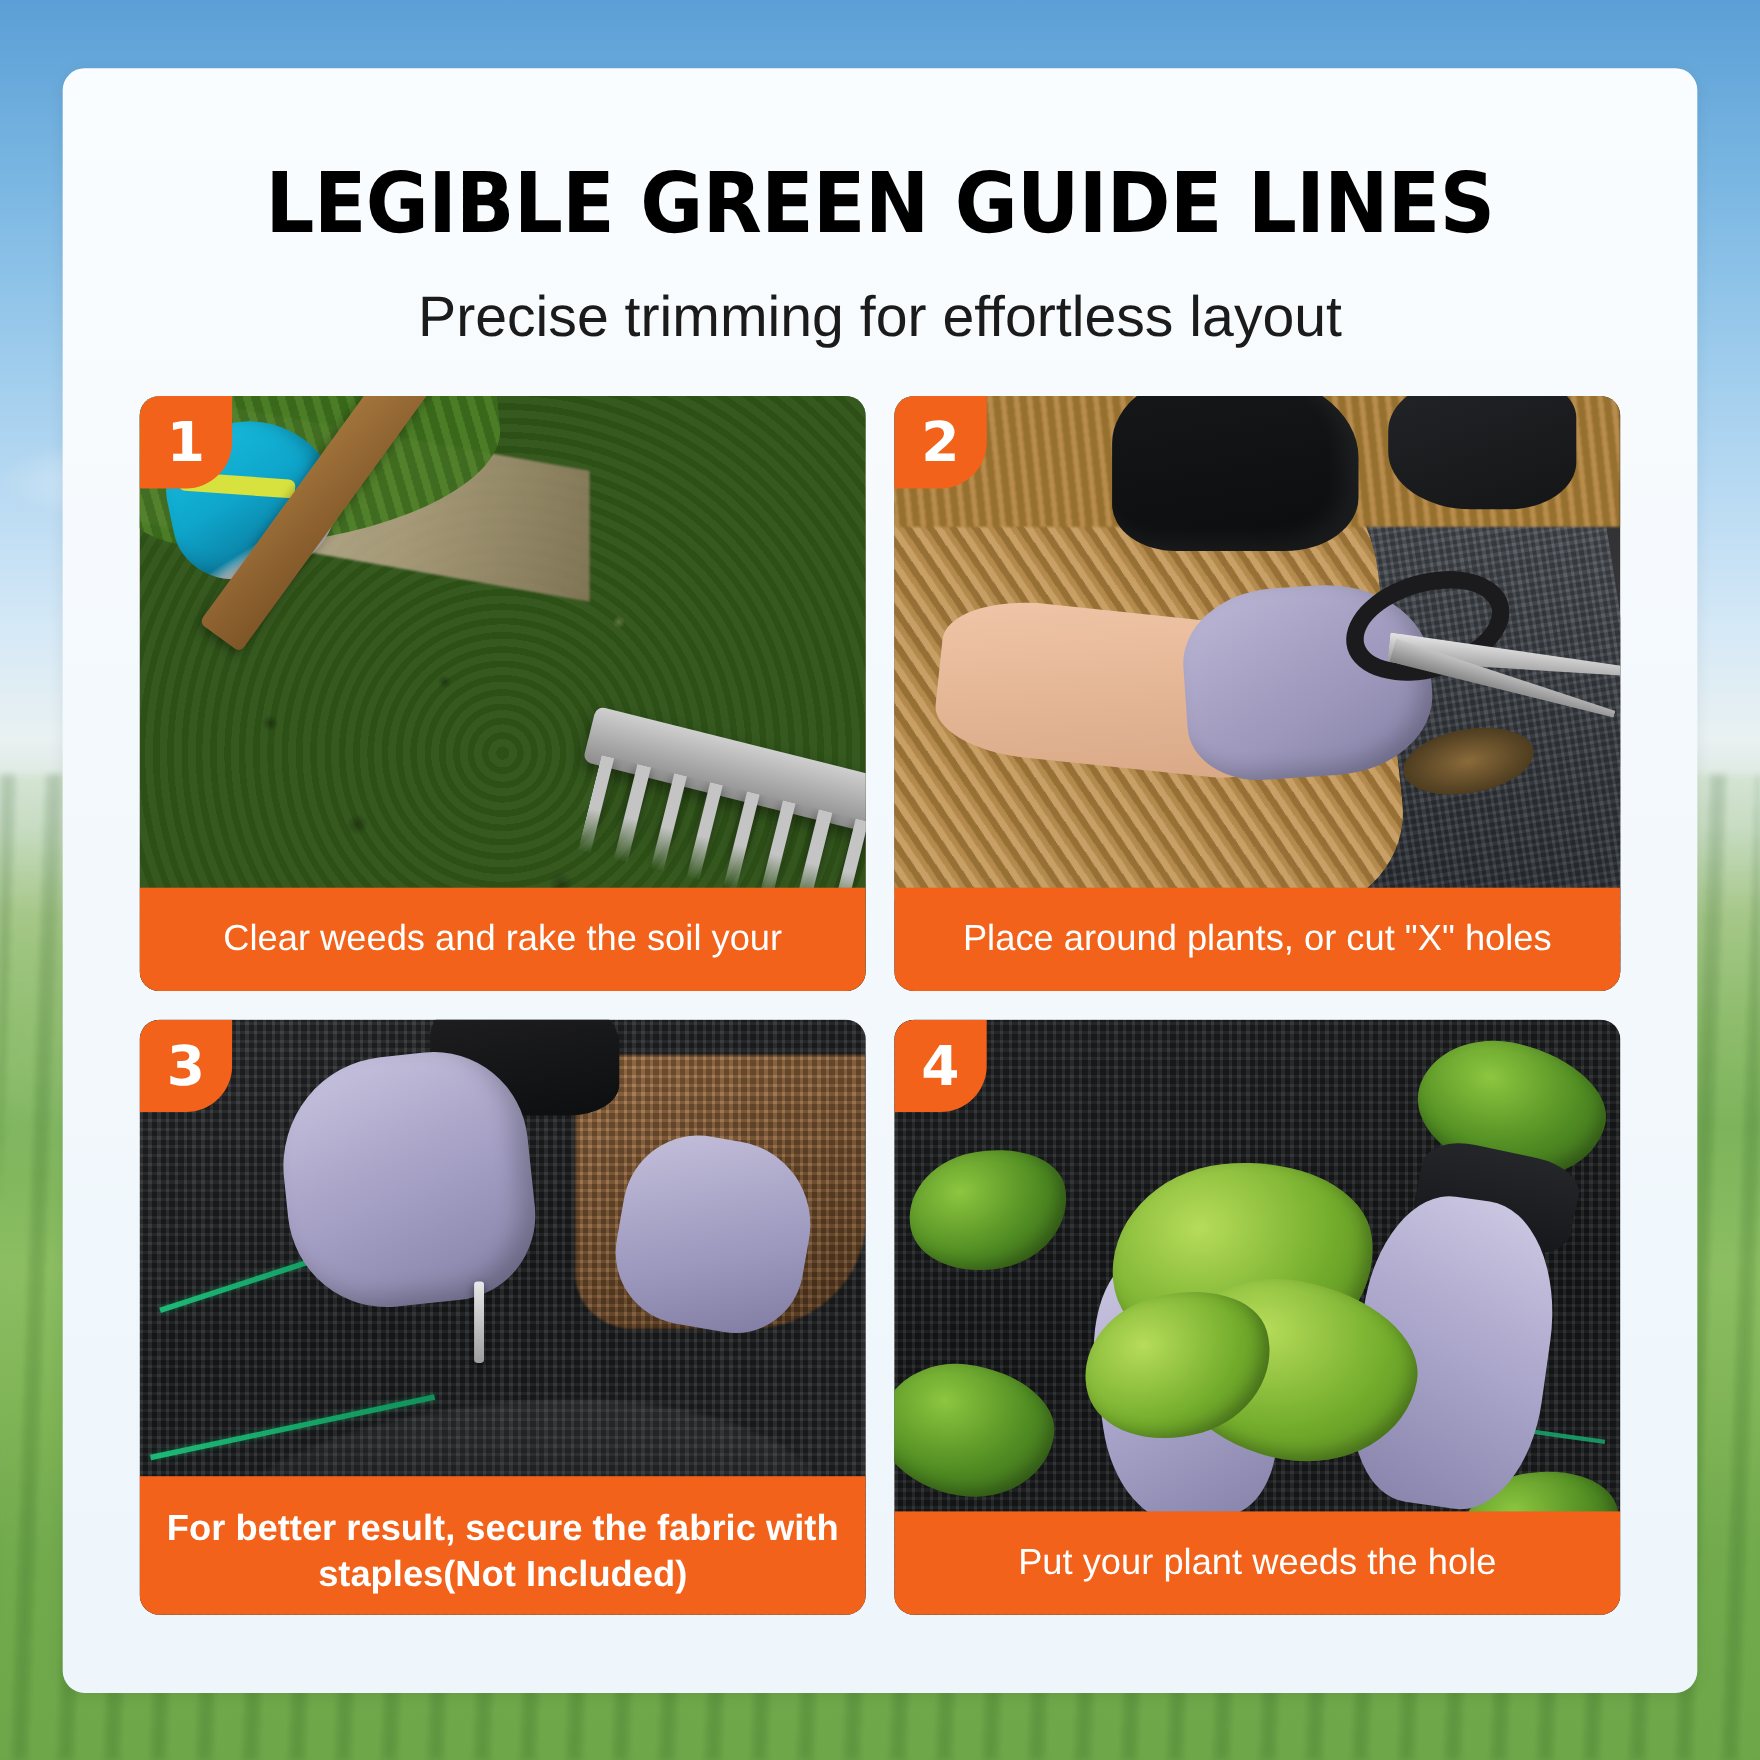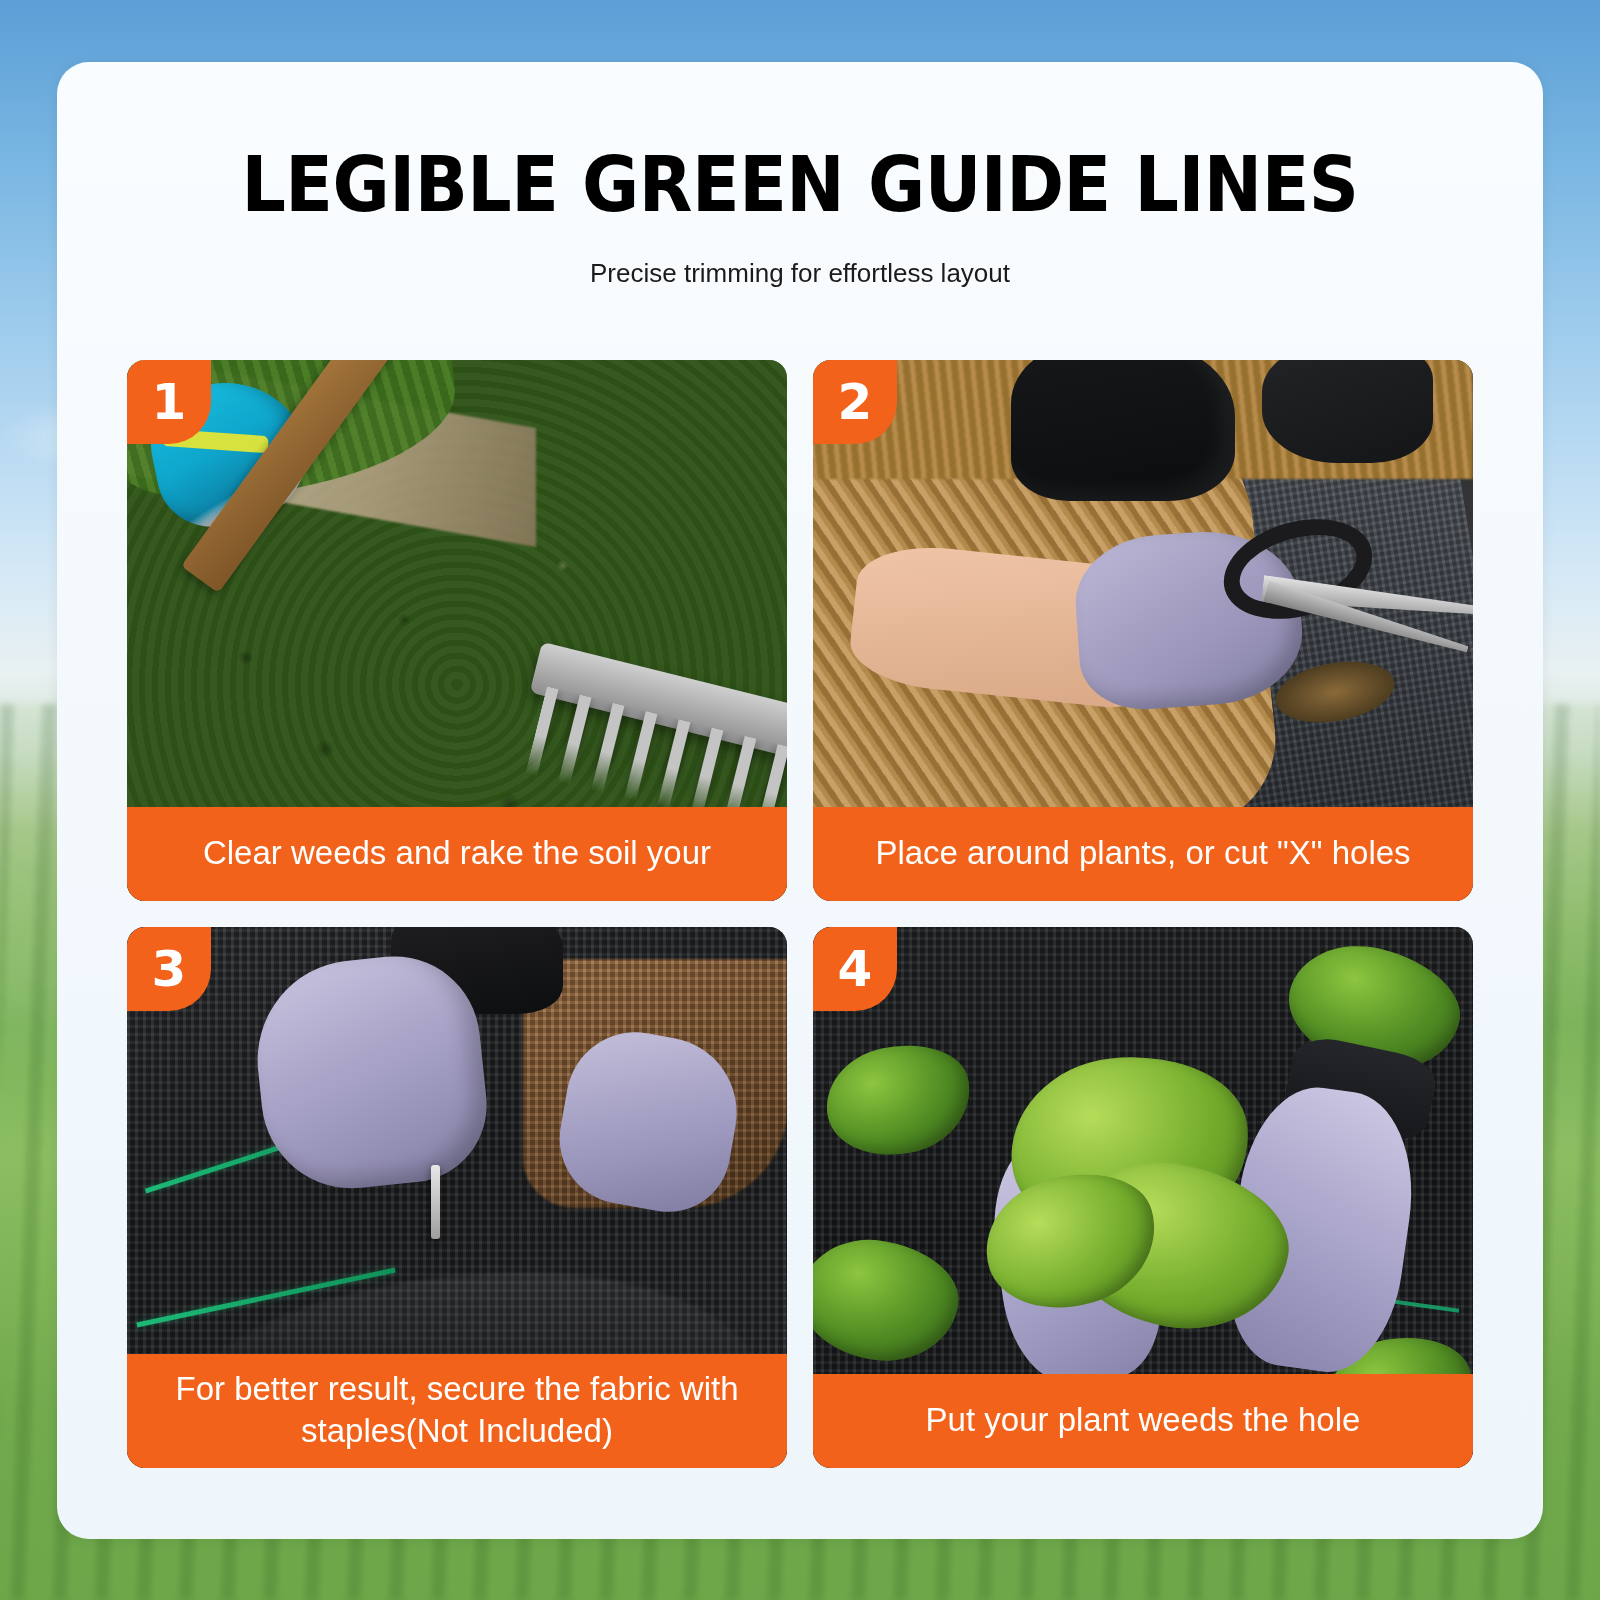--- a/index.html
+++ b/index.html
@@ -60,40 +60,40 @@
   }
 
   
   .card {
     position: absolute;
     left: 57px;
     top: 62px;
     width: 1486px;
     height: 1477px;
     background: linear-gradient(to bottom, #fafdff 0%, #f4f9fd 40%, #eef6fb 100%);
-    border-radius: 32px;
+    border-radius: 20px;
     box-shadow: 0 2px 14px rgba(0,0,0,0.07);
     overflow: hidden;
   }
 
   .headline {
     text-align: center;
     font-size: 76px;
     line-height: 1.02;
     font-weight: 700;
     letter-spacing: -0.5px;
     color: #000;
     margin-top: 84px;
     font-family: "DejaVu Sans", sans-serif;
     font-stretch: condensed;
     transform: scaleX(1.02);
   }
   .subhead {
     text-align: center;
-    font-size: 26px;
+    font-size: 52px;
     color: #1b1b1b;
     margin-top: 34px;
     font-family: "Liberation Sans", sans-serif;
   }
 
   
   .grid {
     position: absolute;
     left: 70px;
     top: 298px;
@@ -141,22 +141,23 @@
     line-height: 1.28;
     padding: 18px 18px 20px;
     z-index: 3;
     min-height: 56px;
     display: flex;
     align-items: center;
     justify-content: center;
     font-family: "Liberation Sans", sans-serif;
   }
   .caption.two-line {
-    padding-top: 14px;
+    padding-top: 26px;
     padding-bottom: 16px;
+    font-weight: bold;
   }
 
   
   .p1 {
     background:
       radial-gradient(ellipse 180px 120px at 12% 12%, #4d7a2a, #2f5418 70%),
       linear-gradient(to bottom, #6f8f4a 0%, #6f8f4a 9%, #caa67e 13%, #8a5f38 22%, #6d4426 40%, #7b4e2b 58%, #5d391f 78%, #4a2c17 100%);
   }
   .p1-soil {
     position: absolute;

